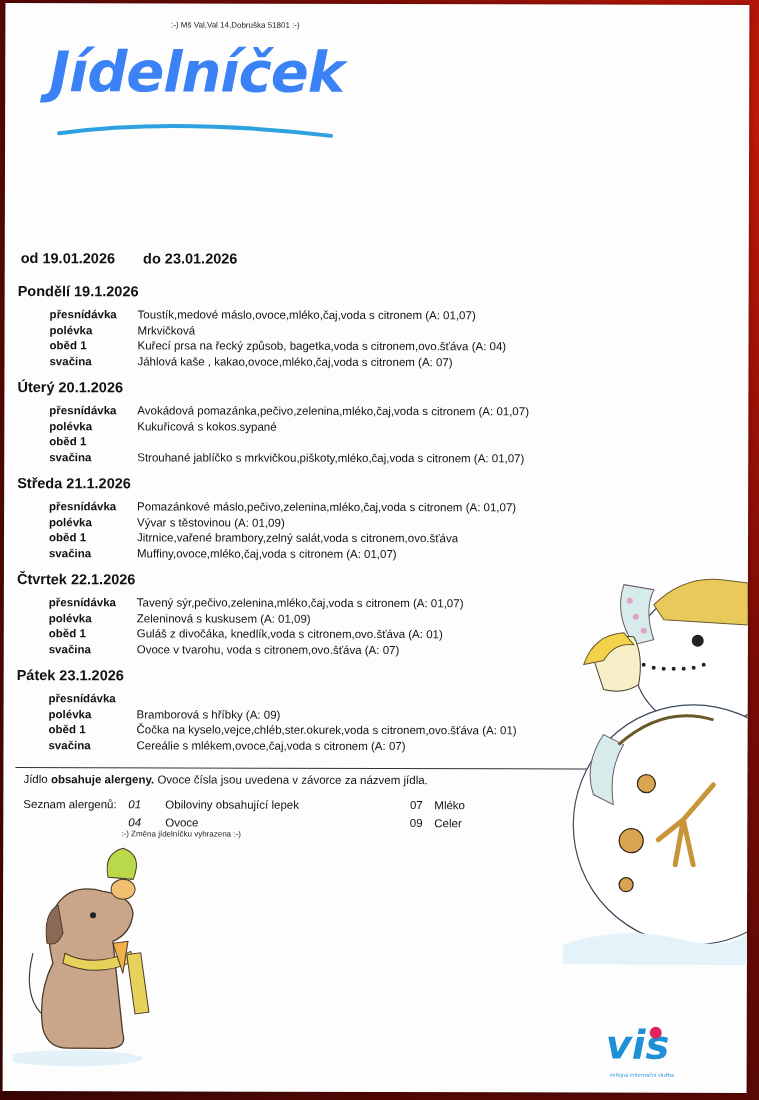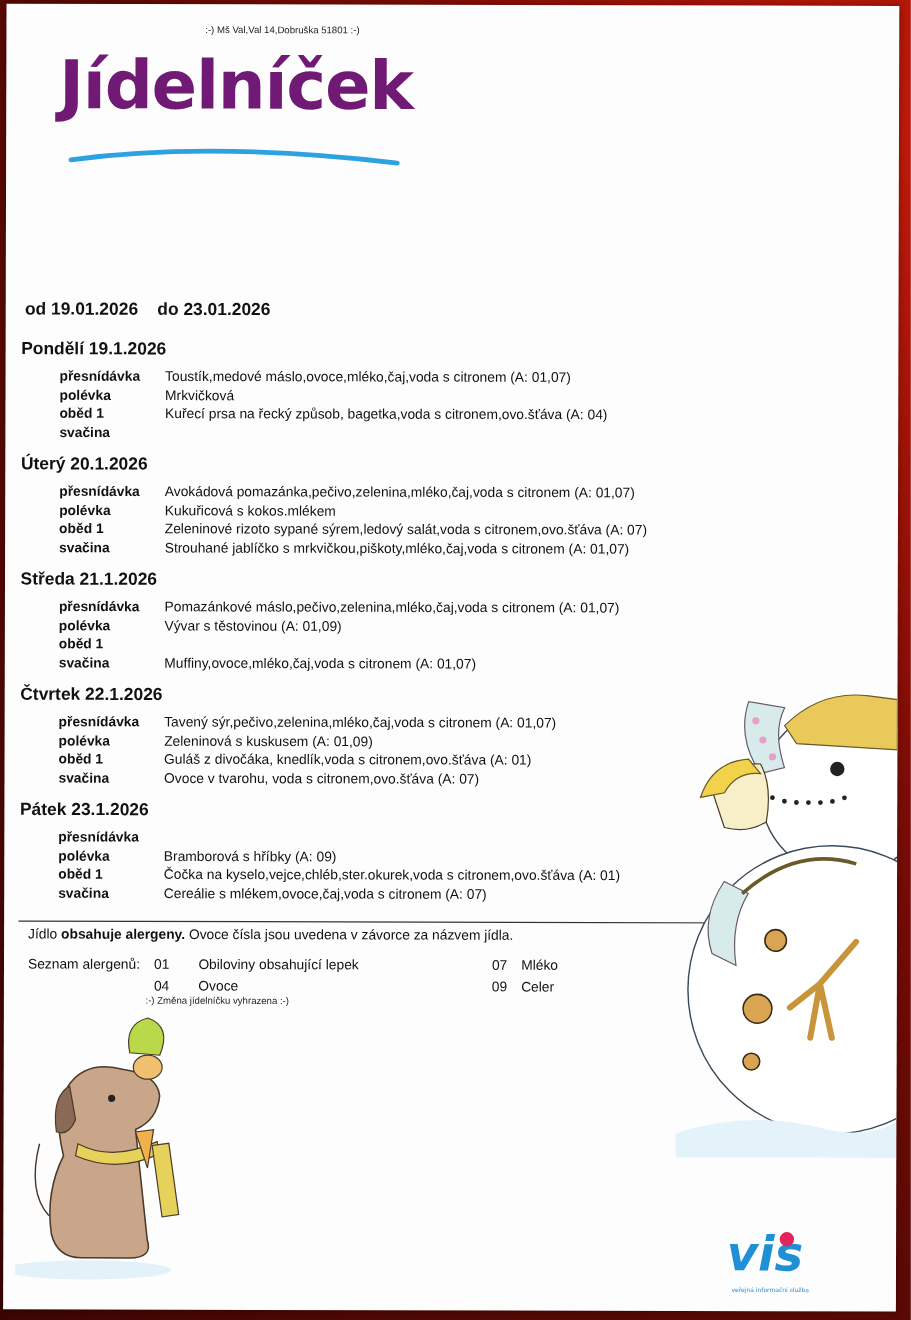--- a/index.html
+++ b/index.html
@@ -15,41 +15,41 @@
     box-shadow: 0 0 6px rgba(0,0,0,0.4);
     overflow:hidden;
   }
   .header-line {
     position:absolute; top:17px; left:0; width:460px; text-align:center;
     font-size:8px; color:#222;
   }
   .logo-title {
     position:absolute; left:44px; top:36px;
     font-family: "DejaVu Sans", sans-serif; font-weight:bold;
-    font-size:56px; color:#701a75; letter-spacing:-1px; 
+    font-size:56px; color:#3b82f6; letter-spacing:-1px; font-style:italic;
   }
   .logo-swoosh { position:absolute; left:50px; top:112px; }
   .period {
     position:absolute; left:16px; top:247px; font-size:14.5px; font-weight:bold; color:#111;
   }
-  .period span + span { margin-left:16px; }
+  .period span + span { margin-left:28px; }
   .day { position:absolute; left:13px; width:560px; }
   .day-title { font-size:14.5px; font-weight:bold; color:#111; margin-bottom:8px; }
   .meal-row { display:flex; font-size:11.5px; line-height:15.5px; color:#111; white-space:nowrap; }
   .meal-label { width:88px; font-weight:bold; flex:none;padding-left:32px; }
   .meal-text { flex:none; }
   .divider {
     position:absolute; left:12px; top:764px; width:700px; height:1px; background:#333;
   }
   .allergen-note { position:absolute; left:20px; top:770px; font-size:11.5px; color:#111; }
   .allergen-note b { font-weight:bold; }
   .allergen-list { position:absolute; left:20px; top:792px; font-size:11.5px; color:#111; }
   .al-row { display:flex; height:18px; align-items:center; }
   .al-lead { width:105px; }
-  .al-code { width:37px; }
+  .al-code { width:37px;font-style:italic; }
   .al-name { width:233px; }
   .al-code2 { width:36px;text-align:center; }
   .change-note { position:absolute; left:118px; top:826px; font-size:8px; color:#222; }
   .dog { position:absolute; left:10px; top:840px; }
   .snowman { position:absolute; left:560px; top:560px; }
   .vis-logo { position:absolute; left:603px; top:1012px; }
 </style>
 </head>
 <body>
 
@@ -75,55 +75,56 @@
     <div class="meal-row">
         <span class="meal-label">polévka</span>
         <span class="meal-text">Mrkvičková</span>
       </div>
     <div class="meal-row">
         <span class="meal-label">oběd 1</span>
         <span class="meal-text">Kuřecí prsa na řecký způsob, bagetka,voda s citronem,ovo.šťáva  (A: 04)</span>
       </div>
     <div class="meal-row">
         <span class="meal-label">svačina</span>
+        <span class="meal-text">Jáhlová kaše , kakao,ovoce,mléko,čaj,voda s citronem  (A: 07)</span>
       </div>
   </div>
 
   <div class="day" style="top:376px;">
     <div class="day-title">Úterý 20.1.2026</div>
     <div class="meal-row">
         <span class="meal-label">přesnídávka</span>
         <span class="meal-text">Avokádová pomazánka,pečivo,zelenina,mléko,čaj,voda s citronem  (A: 01,07)</span>
       </div>
     <div class="meal-row">
         <span class="meal-label">polévka</span>
-        <span class="meal-text">Kukuřicová s kokos.mlékem</span>
-      </div>
-    <div class="meal-row">
-        <span class="meal-label">oběd 1</span>
-        <span class="meal-text">Zeleninové rizoto sypané sýrem,ledový salát,voda s citronem,ovo.šťáva  (A: 07)</span>
+        <span class="meal-text">Kukuřicová s kokos.sypané</span>
+      </div>
+    <div class="meal-row">
+        <span class="meal-label">oběd 1</span>
       </div>
     <div class="meal-row">
         <span class="meal-label">svačina</span>
         <span class="meal-text">Strouhané jablíčko s mrkvičkou,piškoty,mléko,čaj,voda s citronem  (A: 01,07)</span>
       </div>
   </div>
 
   <div class="day" style="top:472px;">
     <div class="day-title">Středa 21.1.2026</div>
     <div class="meal-row">
         <span class="meal-label">přesnídávka</span>
         <span class="meal-text">Pomazánkové máslo,pečivo,zelenina,mléko,čaj,voda s citronem  (A: 01,07)</span>
       </div>
     <div class="meal-row">
         <span class="meal-label">polévka</span>
         <span class="meal-text">Vývar s těstovinou  (A: 01,09)</span>
       </div>
     <div class="meal-row">
         <span class="meal-label">oběd 1</span>
+        <span class="meal-text">Jitrnice,vařené brambory,zelný salát,voda s citronem,ovo.šťáva</span>
       </div>
     <div class="meal-row">
         <span class="meal-label">svačina</span>
         <span class="meal-text">Muffiny,ovoce,mléko,čaj,voda s citronem  (A: 01,07)</span>
       </div>
   </div>
 
   <div class="day" style="top:568px;">
     <div class="day-title">Čtvrtek 22.1.2026</div>
     <div class="meal-row">

